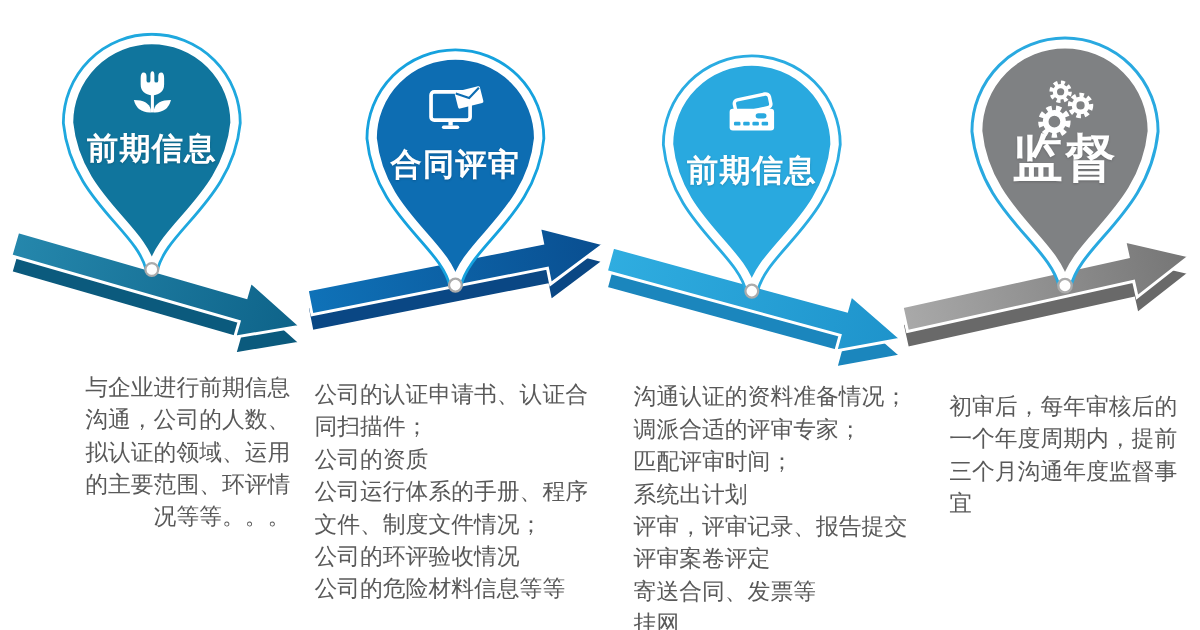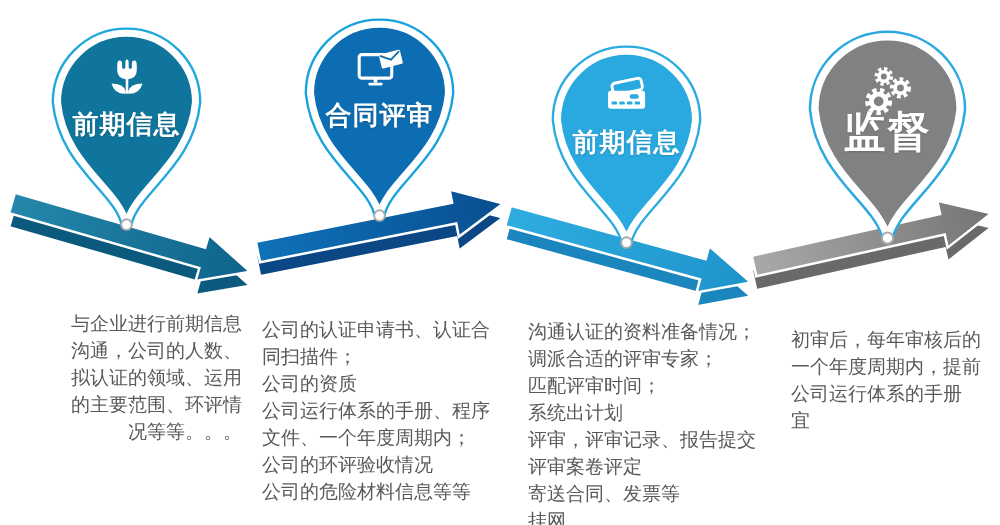--- a/index.html
+++ b/index.html
@@ -15,21 +15,21 @@
   .balloon .pin-dot{fill:#ffffff;stroke:#ababab;stroke-width:1.2;}
   .balloon .icon{position:absolute;left:50%;top:25%;transform:translate(-50%,-50%);width:47px;height:45px;}
   .stage-3 .icon{top:28%;width:54px;height:50px;}
   .balloon .label{
     position:absolute;left:0;right:0;top:47%;transform:translateY(-50%);
     text-align:center;color:#ffffff;font-weight:bold;font-size:26px;letter-spacing:1px;
     text-shadow:0 1px 2px rgba(0,0,0,.18);
   }
   .stage-3 .label{font-size:42px;letter-spacing:2px;}
   .stage-0{--fill:#10759D;--outline:#1FA8DE;left:48px;top:27px;width:157px;height:207px;}
-  .stage-1{--fill:#0D6DB2;--outline:#16A2DE;left:301px;top:18px;width:157px;height:207px;}
+  .stage-1{--fill:#0D6DB2;--outline:#16A2DE;left:301px;top:40px;width:157px;height:207px;}
   .stage-2{--fill:#29A9DF;--outline:#2AACE2;left:548px;top:45px;width:157px;height:207px;}
   .stage-3{--fill:#7F8183;--outline:#29A9E0;left:805px;top:30px;width:165px;height:218px;}
   .desc{
     position:absolute;z-index:4;white-space:pre-line;color:#595959;
     font-size:19px;line-height:27px;
   }
   .desc-0{left:27px;top:310px;width:215px;text-align:right;}
   .desc-1{left:262px;top:316px;width:240px;}
   .desc-2{left:528px;top:318px;width:240px;}
   .desc-3{left:791px;top:326px;width:210px;}
@@ -164,29 +164,29 @@
 
   <div class="desc desc-0">与企业进行前期信息
 沟通，公司的人数、
 拟认证的领域、运用
 的主要范围、环评情
 况等等。。。</div>
   <div class="desc desc-1">公司的认证申请书、认证合
 同扫描件；
 公司的资质
 公司运行体系的手册、程序
-文件、一个年度周期内；
+文件、制度文件情况；
 公司的环评验收情况
 公司的危险材料信息等等</div>
   <div class="desc desc-2">沟通认证的资料准备情况；
 调派合适的评审专家；
 匹配评审时间；
 系统出计划
 评审，评审记录、报告提交
 评审案卷评定
 寄送合同、发票等
 挂网</div>
   <div class="desc desc-3">初审后，每年审核后的
 一个年度周期内，提前
-公司运行体系的手册
+三个月沟通年度监督事
 宜</div>
 
 </div>
 
 </body></html>

